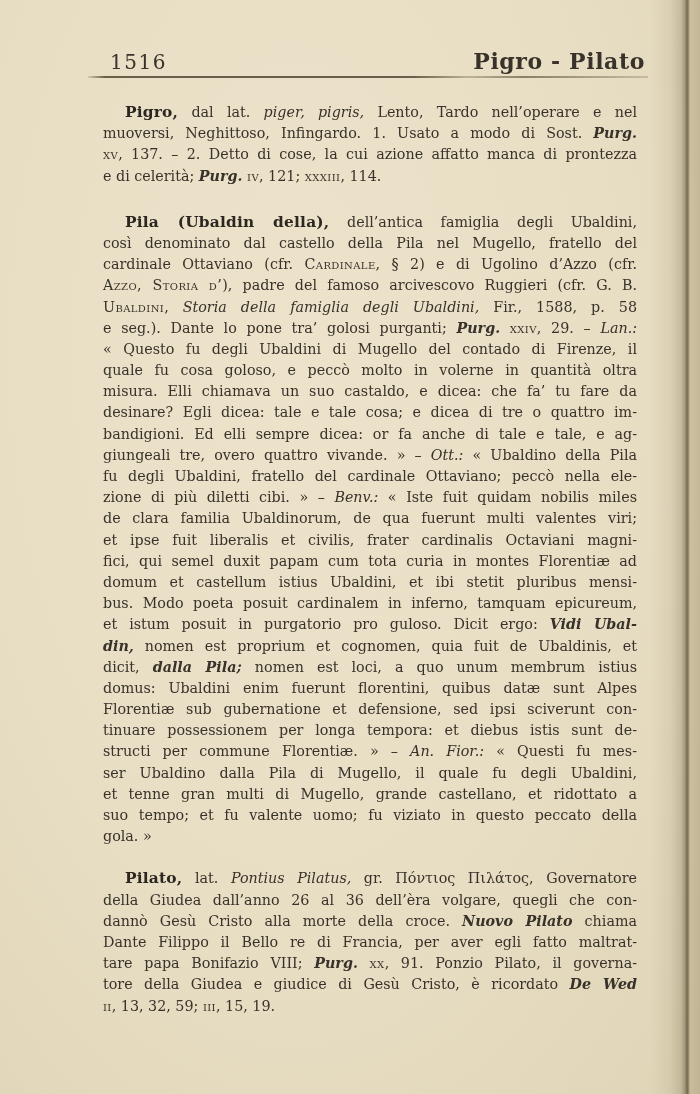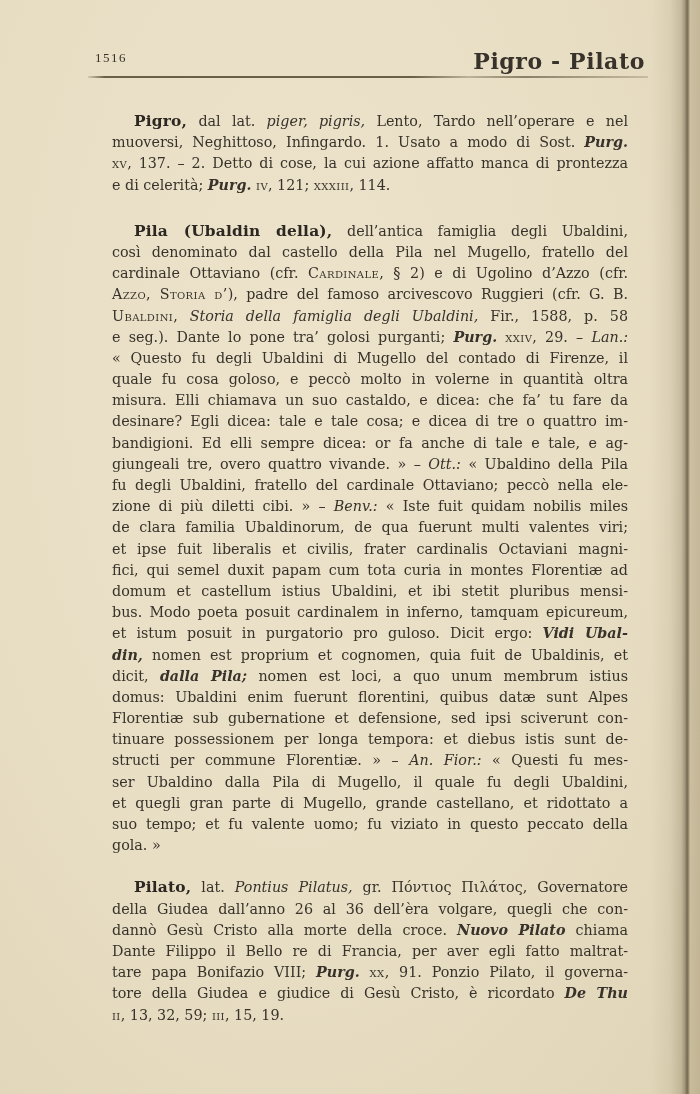--- a/index.html
+++ b/index.html
@@ -4,38 +4,38 @@
 <style>
   html,body { margin:0; padding:0; background:#888; }
   .page {
     position:relative; width:700px; height:1094px; overflow:hidden;
     font-family:"DejaVu Serif", serif;
     color:var(--ink, #38322a);
     background:
       radial-gradient(ellipse at 42% 32%, var(--paper-light,#ede3cb) 0%, var(--paper,#e8dec4) 55%, var(--paper-dark,#dfd4b6) 100%);
   }
   .header-pagenum {
-    position:absolute; left:95px; top:50px;
-    font-size:13px; letter-spacing:1.5px;font-family:Liberation Serif, serif;
+    position:absolute; left:110px; top:50px;
+    font-size:20px; letter-spacing:1.5px;
   }
   .header-title {
     position:absolute; left:95px; top:48px; width:550px;
     text-align:right; font-weight:bold; font-size:22px; letter-spacing:0.6px;
   }
   .header-rule {
     position:absolute; left:88px; top:76px; width:560px; height:2px;
     background:linear-gradient(to right,
       rgba(90,80,60,0.15) 0%, var(--rule,#6a5f48) 3%, var(--rule,#6a5f48) 58%,
       rgba(106,95,72,0.35) 68%, rgba(106,95,72,0.75) 78%, rgba(106,95,72,0.25) 100%);
   }
   .page-body {
     position:absolute; left:95px; top:94px; width:550px;
     font-size:14.3px; line-height:21.2px;
   }
-  .entry { margin:17px; }
+  .entry { margin:8px; }
   .entry-pila   { margin-top:25px; }
   .entry-pilato { margin-top:21px; }
   .line {
     text-align:justify; text-align-last:justify;
     height:21.2px; white-space:normal;
   }
   .line.first { padding-left:22px; }
   .line.last  { text-align-last:left; }
   .seg-r  {}
   .seg-b  { font-weight:bold; font-size:15.4px; letter-spacing:0.2px; color:#2c2720; }
@@ -91,29 +91,29 @@
         <div class="line"><span class="seg-r">domum et castellum istius Ubaldini, et ibi stetit pluribus mensi-</span></div>
         <div class="line"><span class="seg-r">bus. Modo poeta posuit cardinalem in inferno, tamquam epicureum,</span></div>
         <div class="line"><span class="seg-r">et istum posuit in purgatorio pro guloso. Dicit ergo: </span><span class="seg-bi">Vidi Ubal-</span></div>
         <div class="line"><span class="seg-bi">din,</span><span class="seg-r"> nomen est proprium et cognomen, quia fuit de Ubaldinis, et</span></div>
         <div class="line"><span class="seg-r">dicit, </span><span class="seg-bi">dalla Pila;</span><span class="seg-r"> nomen est loci, a quo unum membrum istius</span></div>
         <div class="line"><span class="seg-r">domus: Ubaldini enim fuerunt florentini, quibus datæ sunt Alpes</span></div>
         <div class="line"><span class="seg-r">Florentiæ sub gubernatione et defensione, sed ipsi sciverunt con-</span></div>
         <div class="line"><span class="seg-r">tinuare possessionem per longa tempora: et diebus istis sunt de-</span></div>
         <div class="line"><span class="seg-r">structi per commune Florentiæ. » – </span><span class="seg-i">An. Fior.:</span><span class="seg-r"> « Questi fu mes-</span></div>
         <div class="line"><span class="seg-r">ser Ubaldino dalla Pila di Mugello, il quale fu degli Ubaldini,</span></div>
-        <div class="line"><span class="seg-r">et quegli gran parte di Mugello, grande castellano, et ridottato a</span></div>
+        <div class="line"><span class="seg-r">et tenne gran multi di Mugello, grande castellano, et ridottato a</span></div>
         <div class="line"><span class="seg-r">suo tempo; et fu valente uomo; fu viziato in questo peccato della</span></div>
         <div class="line last"><span class="seg-r">gola. »</span></div>
       </div>
     <div class="entry entry-pilato">
         <div class="line first"><span class="seg-b">Pilato,</span><span class="seg-r"> lat. </span><span class="seg-i">Pontius Pilatus,</span><span class="seg-r"> gr. Πόντιος Πιλάτος, Governatore</span></div>
         <div class="line"><span class="seg-r">della Giudea dall’anno 26 al 36 dell’èra volgare, quegli che con-</span></div>
         <div class="line"><span class="seg-r">dannò Gesù Cristo alla morte della croce. </span><span class="seg-bi">Nuovo Pilato</span><span class="seg-r"> chiama</span></div>
         <div class="line"><span class="seg-r">Dante Filippo il Bello re di Francia, per aver egli fatto maltrat-</span></div>
         <div class="line"><span class="seg-r">tare papa Bonifazio VIII; </span><span class="seg-bi">Purg.</span><span class="seg-r"> </span><span class="seg-sc">xx</span><span class="seg-r">, 91. Ponzio Pilato, il governa-</span></div>
-        <div class="line"><span class="seg-r">tore della Giudea e giudice di Gesù Cristo, è ricordato </span><span class="seg-bi">De Thu</span></div>
+        <div class="line"><span class="seg-r">tore della Giudea e giudice di Gesù Cristo, è ricordato </span><span class="seg-bi">De Wed</span></div>
         <div class="line last"><span class="seg-sc">ii</span><span class="seg-r">, 13, 32, 59; </span><span class="seg-sc">iii</span><span class="seg-r">, 15, 19.</span></div>
       </div>
   </div>
 
   <div class="binding-edge"></div>
 </div>
 
 </body></html>

